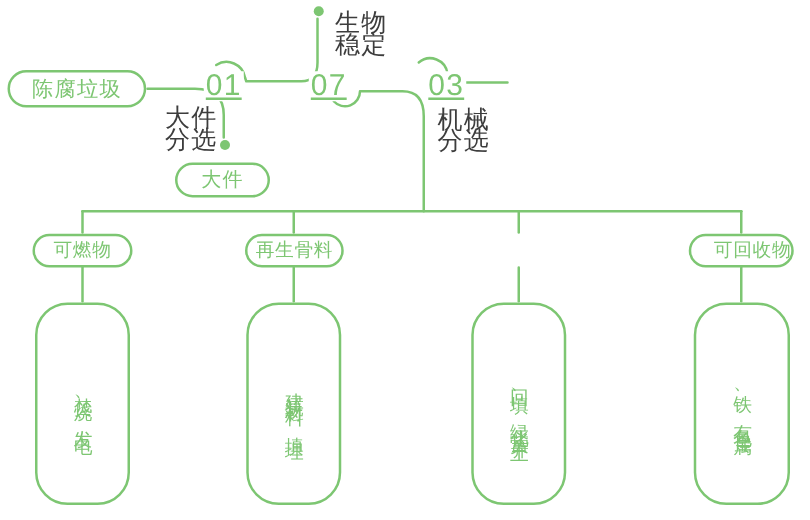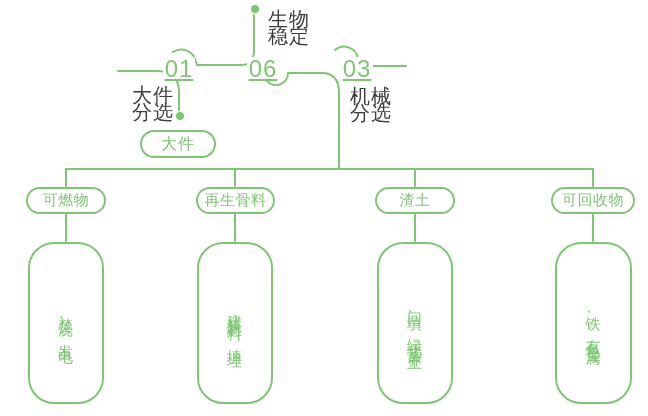--- a/index.html
+++ b/index.html
@@ -84,23 +84,26 @@
 
       <path d="M66 214 V241"></path>
       <path d="M235 214 V241"></path>
       <path d="M415 214 V241"></path>
       <path d="M593 214 V241"></path>
     </g>
     <circle cx="180" cy="116" r="4" fill="#7dc672"></circle>
     <circle cx="255" cy="9" r="4" fill="#7dc672"></circle>
   </svg>
 
+  <div class="abs pill src" style="left:6px;top:56px;width:111px;height:30px;">
+    <span>陈腐垃圾</span>
+  </div>
 
   <div class="abs stepnum" style="left:163px;top:57px;width:32px;">01</div>
-  <div class="abs stepnum" style="left:247px;top:57px;width:32px;">06</div>
+  <div class="abs stepnum" style="left:247px;top:57px;width:32px;">07</div>
   <div class="abs stepnum" style="left:341px;top:57px;width:32px;">03</div>
 
   <div class="abs steplabel" style="left:132px;top:87px;">
     <div>大件</div>
     <div>分选</div>
   </div>
   <div class="abs steplabel" style="left:268px;top:11px;">
     <div>生物</div>
     <div>稳定</div>
   </div>
@@ -112,24 +115,21 @@
   <div class="abs pill bulky" style="left:140px;top:130px;width:76px;height:28px;">
     <span>大件</span>
   </div>
 
   <div class="abs pill cat" style="left:26px;top:187px;width:80px;height:27px;">
     <span>可燃物</span>
   </div>
   <div class="abs pill cat" style="left:196px;top:187px;width:79px;height:27px;">
     <span>再生骨料</span>
   </div>
-  <div class="abs pill cat" style="left:375px;top:187px;width:80px;height:27px;">
-    <span>渣土</span>
-  </div>
-  <div class="abs pill cat" style="left:551px;top:187px;width:84px;height:27px;">
+  <div class="abs pill cat" style="left:551px;top:187px;width:84px;height:27px;justify-content:flex-end;">
     <span>可回收物</span>
   </div>
 
   <div class="abs tallbox" style="left:28px;top:242px;width:76px;height:162px;">
     <span class="vtext">焚烧、发电</span>
   </div>
   <div class="abs tallbox" style="left:197px;top:242px;width:76px;height:162px;">
     <span class="vtext">建筑材料、填埋</span>
   </div>
   <div class="abs tallbox" style="left:377px;top:242px;width:76px;height:162px;">

